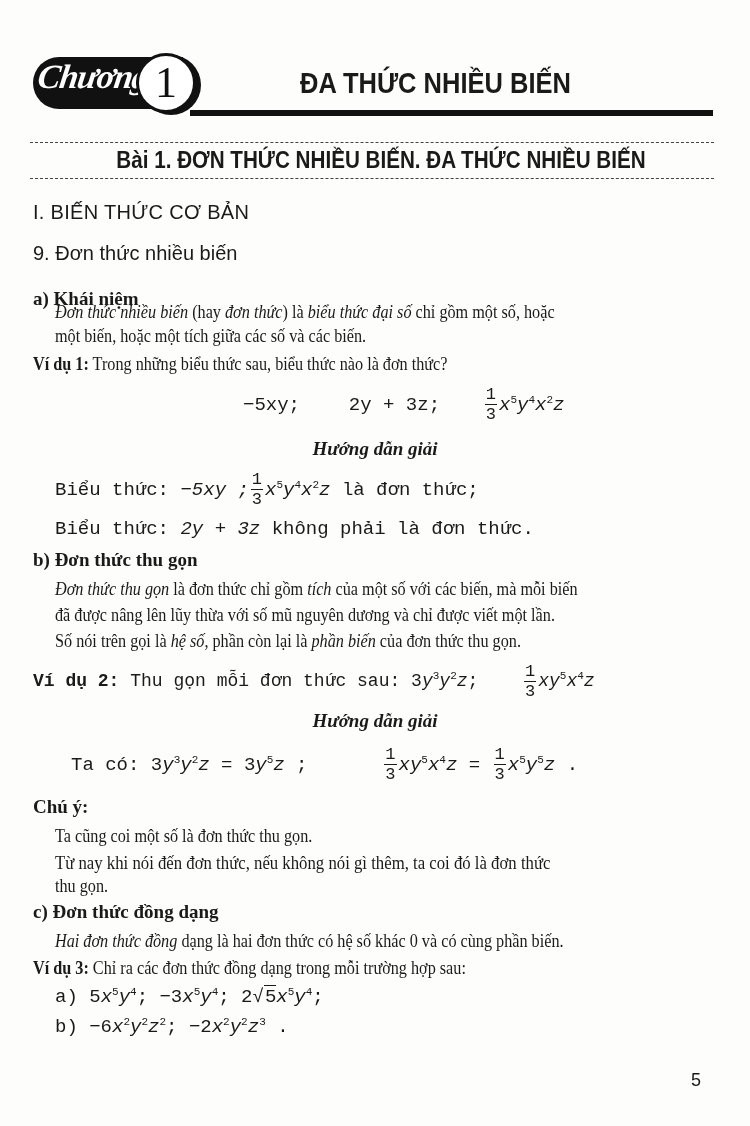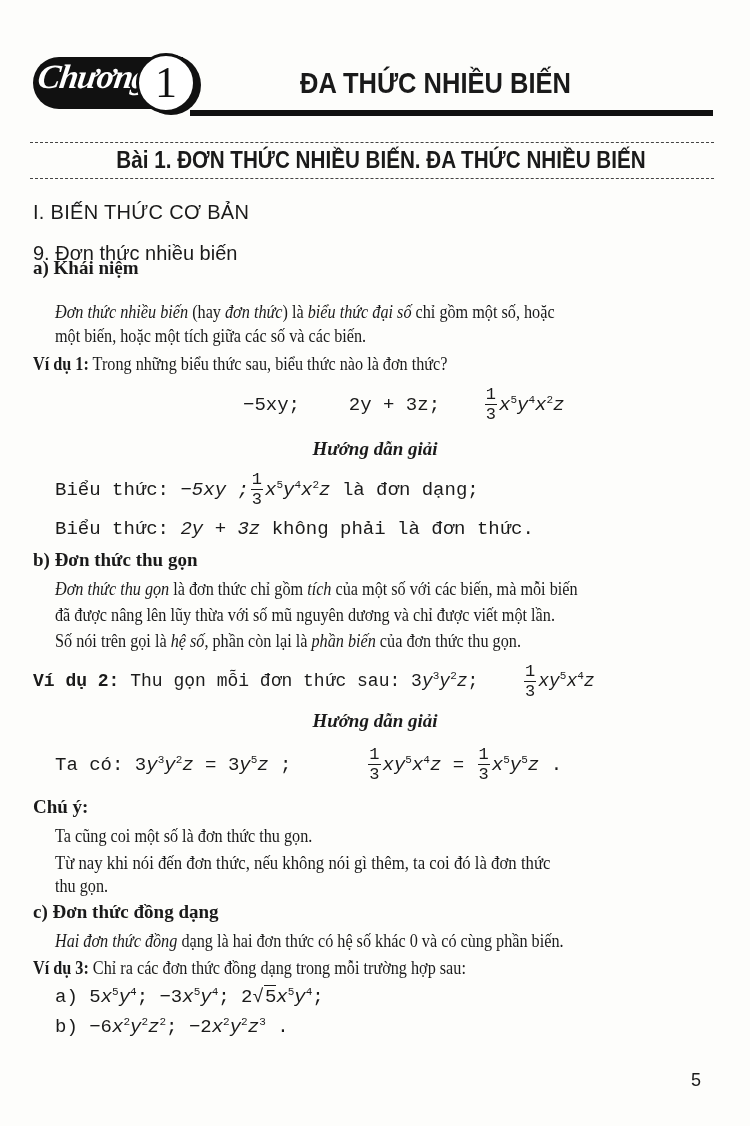--- a/index.html
+++ b/index.html
@@ -61,21 +61,21 @@
 <div class="abs chap-rule"></div>
 <div class="abs chap-title">ĐA THỨC NHIỀU BIẾN</div>
 
 <div class="abs dash" style="top:142px"></div>
 <div class="abs lesson-title">Bài 1. ĐƠN THỨC NHIỀU BIẾN. ĐA THỨC NHIỀU BIẾN</div>
 <div class="abs dash" style="top:178px"></div>
 
 <div class="abs section-title">I. BIẾN THỨC CƠ BẢN</div>
 <div class="abs sub1">9. Đơn thức nhiều biến</div>
 
-<div class="abs h-sub" style="left:33px; top:257px">a) Khái niệm</div>
+<div class="abs h-sub" style="left:33px; top:288px">a) Khái niệm</div>
 <div class="abs txt" style="left:55px; top:299px">
   <span class="it">Đơn thức nhiều biến</span><span> (hay </span><span class="it">đơn thức</span><span>) là </span><span class="it">biểu thức đại số</span><span> chỉ gồm một số, hoặc</span>
 </div>
 <div class="abs txt" style="left:55px; top:323px">một biến, hoặc một tích giữa các số và các biến.</div>
 <div class="abs txt" style="left:33px; top:351px">
   <span class="bold">Ví dụ 1:</span><span> Trong những biểu thức sau, biểu thức nào là đơn thức?</span>
 </div>
 <div class="abs math" style="left:243px; top:385px">
   <span>−5xy;</span>
   <span style="display:inline-block;width:26px"></span>
@@ -84,21 +84,21 @@
   <span class="frac">
       <span class="num">1</span>
       <span>3</span>
     </span><i>x</i><sup>5</sup><i>y</i><sup>4</sup><i>x</i><sup>2</sup><i>z</i>
 </div>
 <div class="abs center-h" style="left:0; width:750px; text-align:center; top:438px">Hướng dẫn giải</div>
 <div class="abs math" style="left:55px; top:470px">
   <span>Biểu thức: </span><i>−5xy  ;</i><span class="frac">
       <span class="num">1</span>
       <span>3</span>
-    </span><i>x</i><sup>5</sup><i>y</i><sup>4</sup><i>x</i><sup>2</sup><i>z</i><span> là đơn dạng;</span>
+    </span><i>x</i><sup>5</sup><i>y</i><sup>4</sup><i>x</i><sup>2</sup><i>z</i><span> là đơn thức;</span>
 </div>
 <div class="abs math" style="left:55px; top:518px">
   <span>Biểu thức: </span><i>2y + 3z</i><span> không phải là đơn thức.</span>
 </div>
 
 <div class="abs h-sub" style="left:33px; top:549px">b) Đơn thức thu gọn</div>
 <div class="abs txt" style="left:55px; top:576px">
   <span class="it">Đơn thức thu gọn</span><span> là đơn thức chỉ gồm </span><span class="it">tích</span><span> của một số với các biến, mà mỗi biến</span>
 </div>
 <div class="abs txt" style="left:55px; top:602px">đã được nâng lên lũy thừa với số mũ nguyên dương và chỉ được viết một lần.</div>
@@ -107,21 +107,21 @@
 </div>
 <div class="abs math" style="left:33px; top:662px; font-size:18px">
   <span class="bold">Ví dụ 2:</span><span> Thu gọn mỗi đơn thức sau: </span>3<i>y</i><sup>3</sup><i>y</i><sup>2</sup><i>z</i>;
   <span style="display:inline-block;width:22px"></span>
   <span class="frac">
       <span class="num">1</span>
       <span>3</span>
     </span><i>xy</i><sup>5</sup><i>x</i><sup>4</sup><i>z</i>
 </div>
 <div class="abs center-h" style="left:0; width:750px; text-align:center; top:710px">Hướng dẫn giải</div>
-<div class="abs math" style="left:55px; top:745px">
+<div class="abs math" style="left:71px; top:745px">
   <span>Ta có: </span>3<i>y</i><sup>3</sup><i>y</i><sup>2</sup><i>z</i> = 3<i>y</i><sup>5</sup><i>z</i> ;
   <span style="display:inline-block;width:52px"></span>
   <span class="frac">
       <span class="num">1</span>
       <span>3</span>
     </span><i>xy</i><sup>5</sup><i>x</i><sup>4</sup><i>z</i> = <span class="frac">
       <span class="num">1</span>
       <span>3</span>
     </span><i>x</i><sup>5</sup><i>y</i><sup>5</sup><i>z</i> .
 </div>

